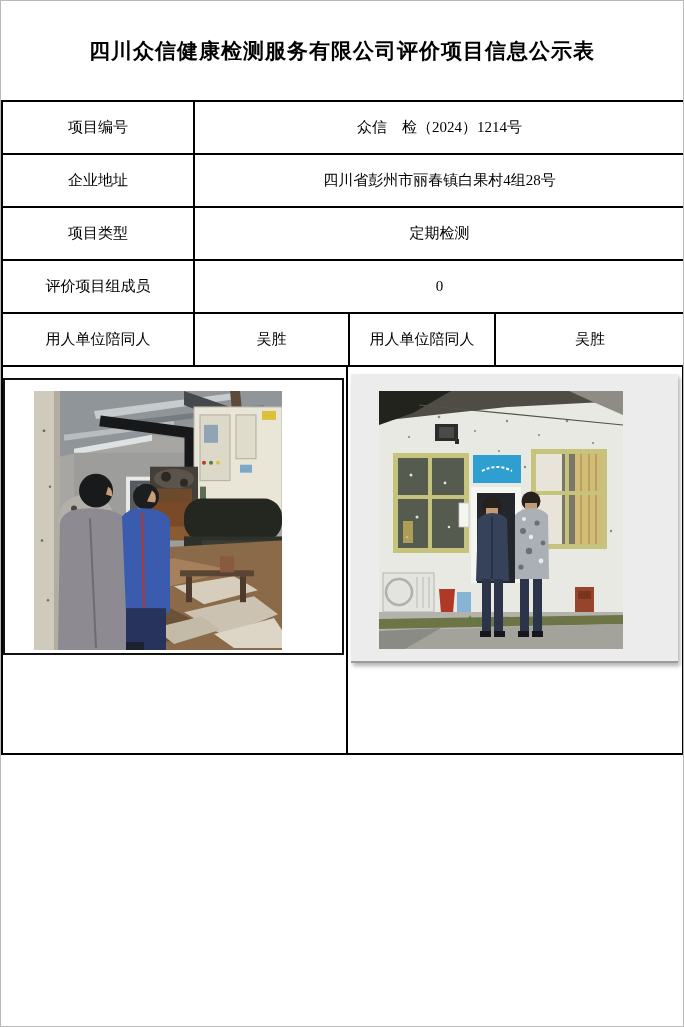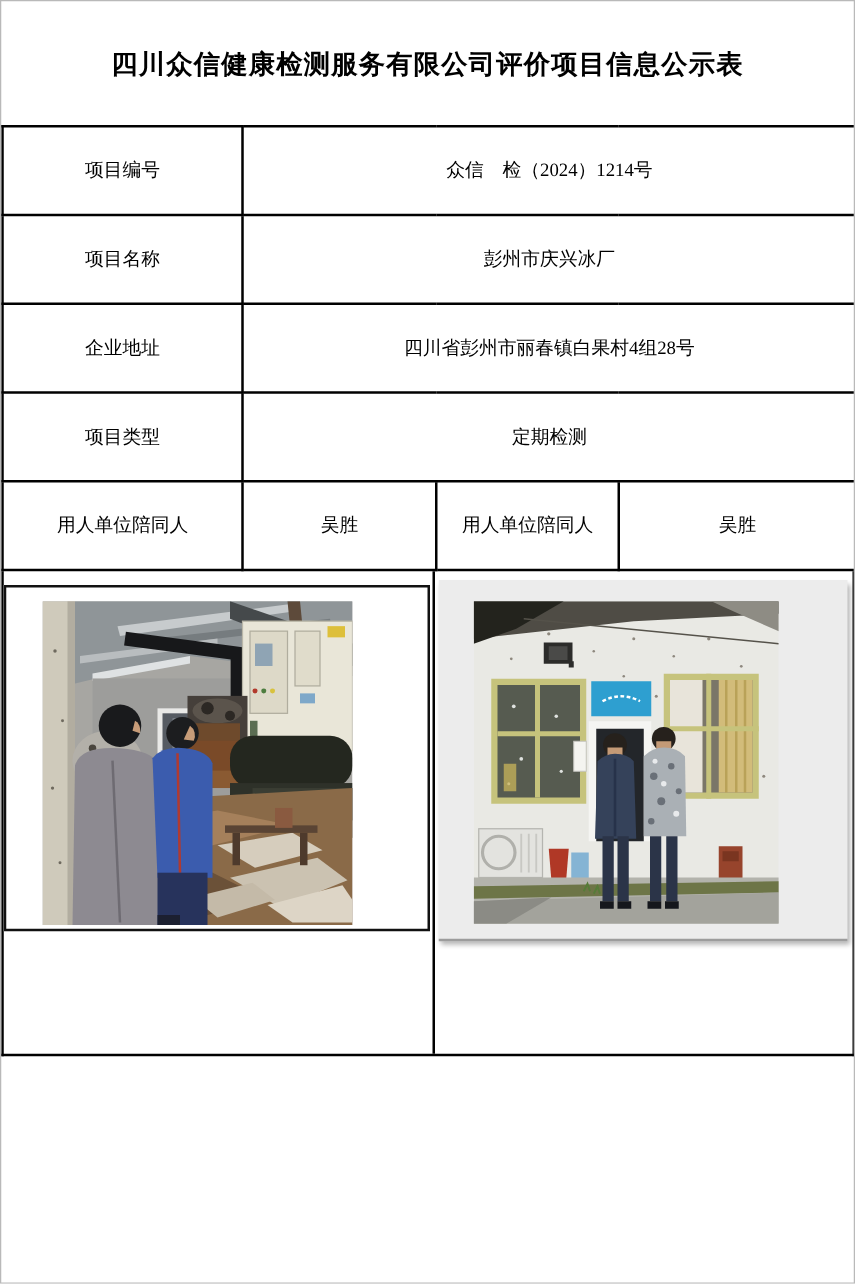--- a/index.html
+++ b/index.html
@@ -26,21 +26,21 @@
     width:683px;
     border-collapse:collapse;
     table-layout:fixed;
     margin-left:0;
   }
   table.info-table td{
     border:2px solid #000;
     text-align:center;vertical-align:middle;
     font-size:15px;
     height:51px;
-    padding:9px 2px;
+    padding:0 2px;
     overflow:hidden;
     white-space:nowrap;
   }
   .photo-region{
     position:relative;
     width:683px;height:388px;
     box-sizing:border-box;
     border-left:2px solid #000;
     border-right:2px solid #000;
     border-bottom:2px solid #000;
@@ -93,30 +93,30 @@
         <col style="width:155px">
         <col style="width:146px">
         <col style="width:190px">
       </colgroup>
     <tbody>
       <tr>
         <td>项目编号</td>
         <td colspan="3">众信　检（2024）1214号</td>
       </tr>
       <tr>
-        <td>项目名称</td>
-        <td colspan="3">彭州市庆兴冰厂</td>
-      </tr>
-      <tr>
         <td>企业地址</td>
         <td colspan="3">四川省彭州市丽春镇白果村4组28号</td>
       </tr>
       <tr>
         <td>项目类型</td>
         <td colspan="3">定期检测</td>
+      </tr>
+      <tr>
+        <td>评价项目组成员</td>
+        <td colspan="3">0</td>
       </tr>
       <tr>
         <td>用人单位陪同人</td>
         <td>吴胜</td>
         <td>用人单位陪同人</td>
         <td>吴胜</td>
       </tr>
     </tbody>
   </table>
 

